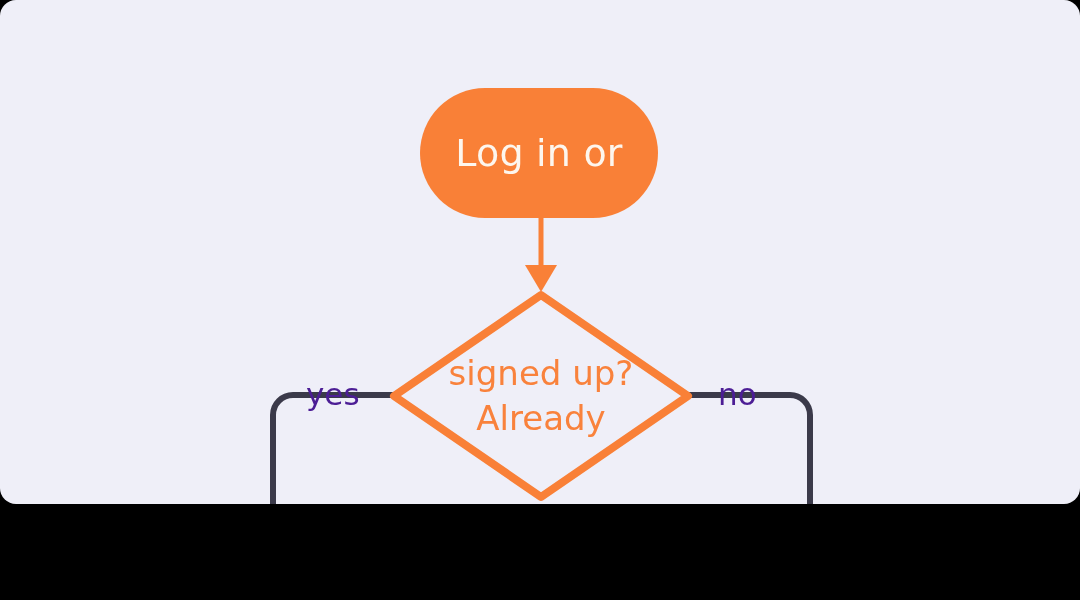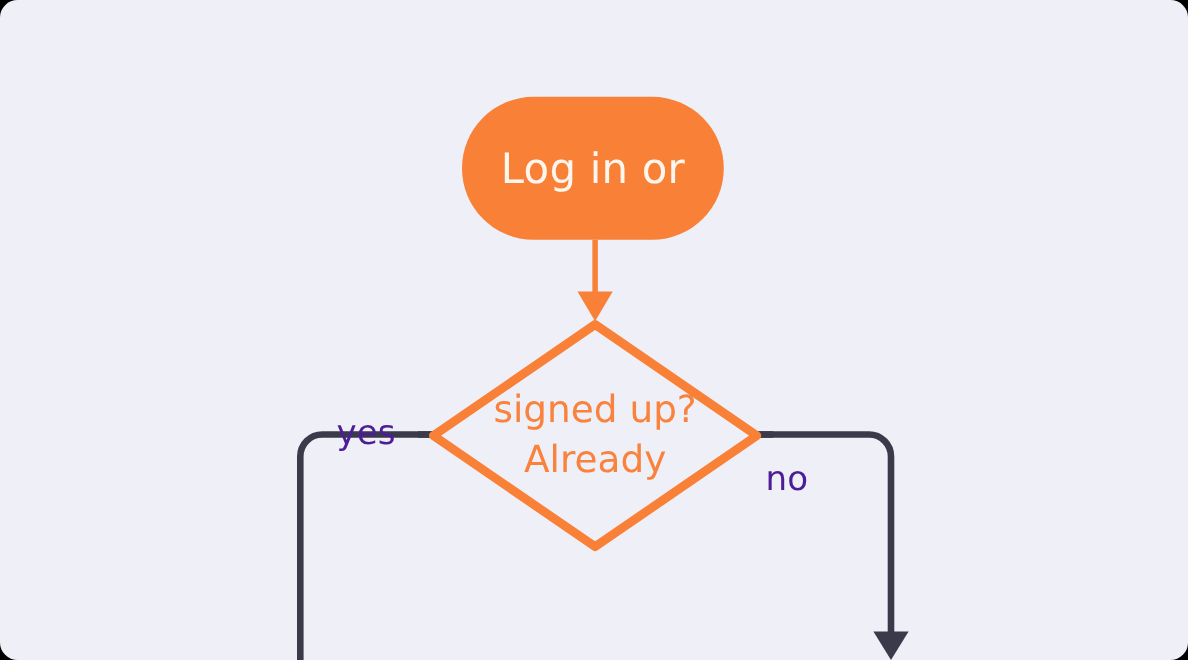--- a/index.html
+++ b/index.html
@@ -10,21 +10,21 @@
   body {
     width: 1080px;
     height: 600px;
     overflow: hidden;
     font-family: "DejaVu Sans", sans-serif;
   }
 
   #canvas {
     position: relative;
     width: 1080px;
-    height: 600px;
+    height: 504px;
     background: #efeff8;
     border-radius: 16px;
     overflow: hidden;
   }
 
   #flow-svg {
     position: absolute;
     left: 0;
     top: 0;
     width: 1080px;
@@ -83,23 +83,22 @@
     color: #4c1d95;
     font-size: 31px;
     line-height: 31px;
     white-space: nowrap;
   }
   .edge-label-yes {
     left: 306px;
     top: 379px;
   }
   .edge-label-no {
-    left: 696px;
+    left: 718px;
     top: 379px;
-    margin-top: 41px;
   }
 </style>
 </head>
 <body>
 
 <div id="canvas">
 
   <svg id="flow-svg" viewBox="0 0 1080 600" xmlns="http://www.w3.org/2000/svg">
 
     <g>

